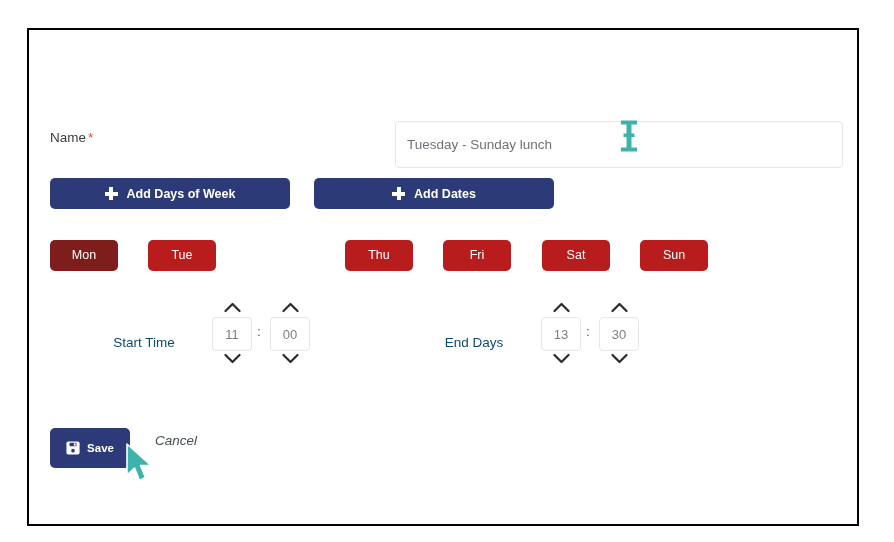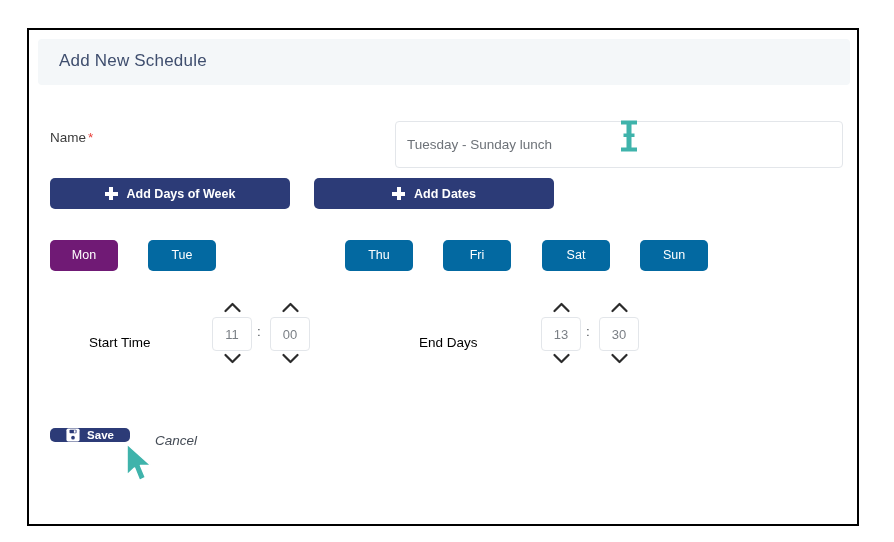--- a/index.html
+++ b/index.html
@@ -106,30 +106,30 @@
     border: none;
     border-radius: 5px;
     color: #ffffff;
     font-family: "Liberation Sans", sans-serif;
     font-size: 12.5px;
     cursor: pointer;
     line-height: 31px;
     padding: 0;
     text-align: center;
   }
-  .day-chip.active   { background: #0369a1; }
-  .day-chip.inactive { background: #701a75; }
+  .day-chip.active   { background: #b91c1c; }
+  .day-chip.inactive { background: #7f1d1d; }
 
   
   .time-label {
     position: absolute;
     font-size: 13.5px;
-    color: #000000;
+    color: #0c4a6e;
     white-space: nowrap;
-    text-align: left;
+    text-align: center;
   }
   .time-group { position: absolute; }
   .spinner-col {
     position: absolute;
     width: 40px;
   }
   .spin-arrow {
     display: block;
     width: 40px; height: 18px;
     cursor: pointer;
@@ -156,21 +156,21 @@
     position: absolute;
     font-size: 13.5px;
     color: #54595f;
     top: 25px;
   }
 
   
   #save-btn {
     position: absolute;
     left: 21px; top: 398px;
-    width: 80px; height: 14px;
+    width: 80px; height: 40px;
     background: #2c3b77;
     border: none;
     border-radius: 5px;
     color: #ffffff;
     font-family: "Liberation Sans", sans-serif;
     font-size: 11.5px;
     font-weight: bold;
     display: flex;
     align-items: center;
     justify-content: center;
@@ -201,23 +201,20 @@
     position: absolute;
     left: 124px; top: 442px;
     pointer-events: none;
   }
 </style>
 </head>
 <body>
 
 <div id="app-frame">
 
-  <div id="panel-header">
-    <div id="panel-title">Add New Schedule</div>
-  </div>
 
   <div id="name-label">
     <span>Name</span><span id="name-required-asterisk">*</span>
   </div>
   <input id="name-input" type="text" value="Tuesday - Sunday lunch" style="">
 
   <button id="add-days-btn" class="add-btn">
     <span class="plus-icon"></span>
     <span>Add Days of Week</span>
   </button>

